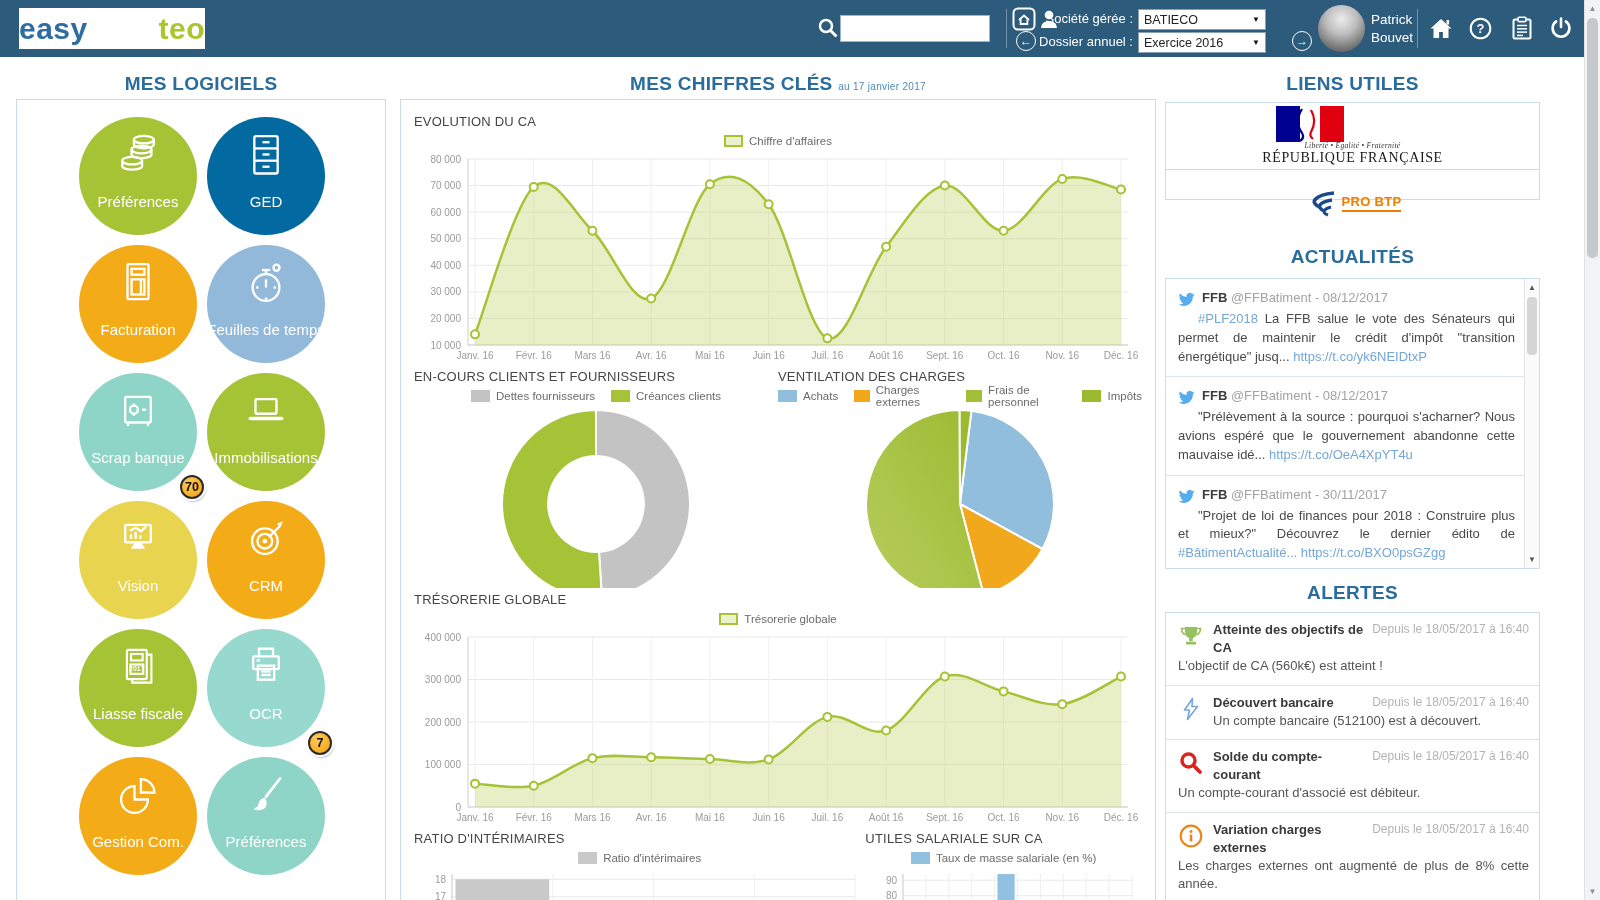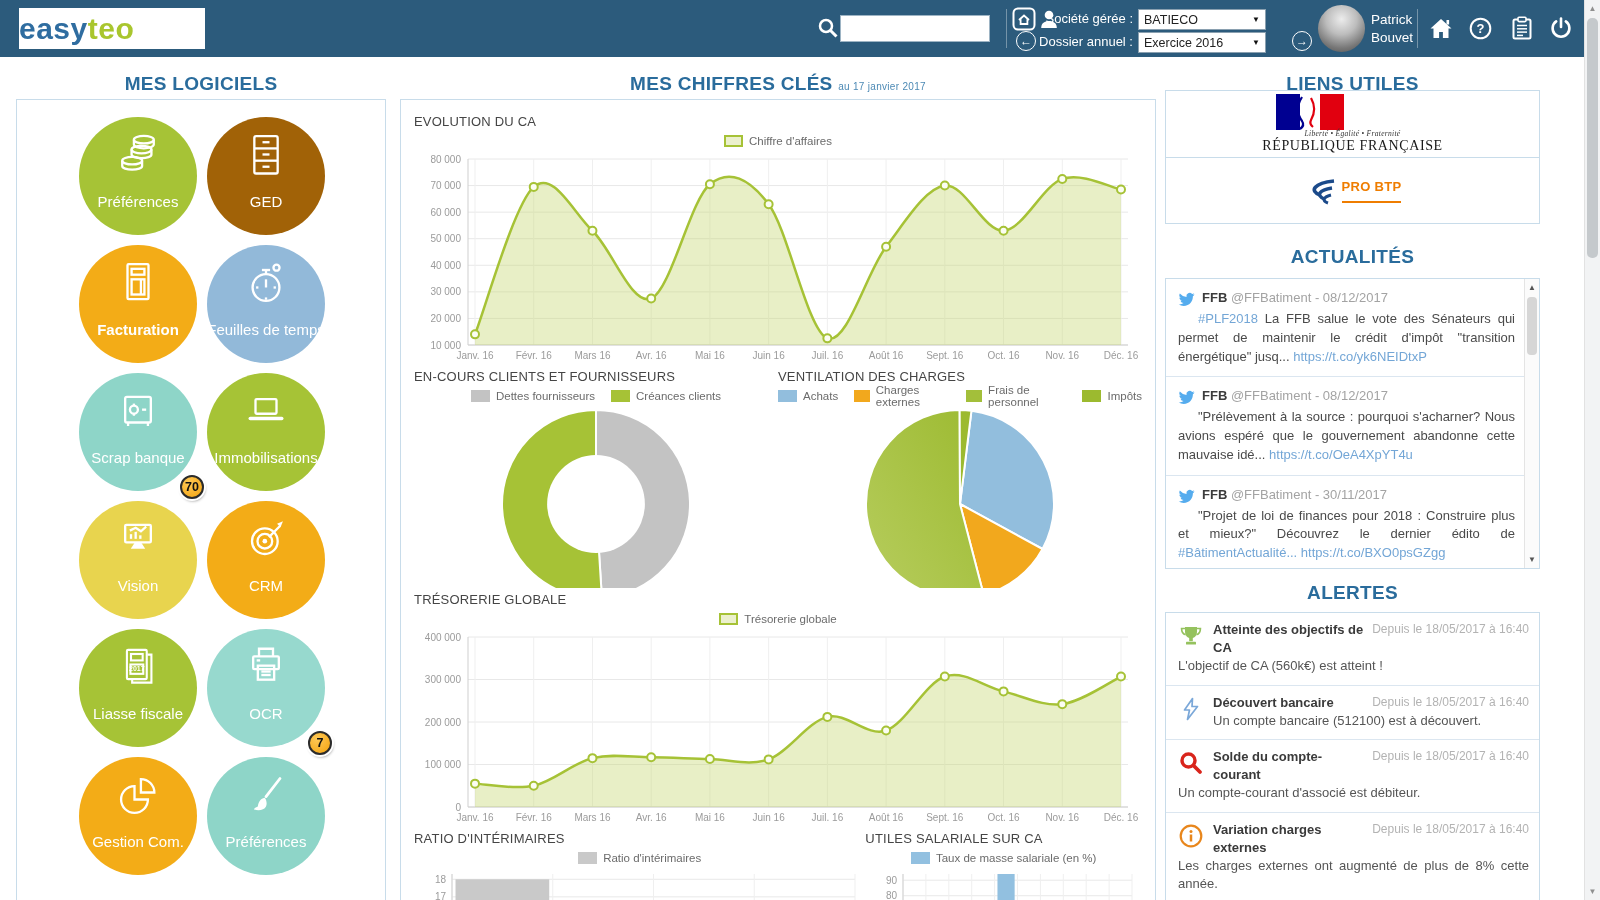--- a/index.html
+++ b/index.html
@@ -3,21 +3,21 @@
 <meta charset="utf-8">
 <style>
 *{margin:0;padding:0;box-sizing:border-box}
 html,body{width:1600px;height:900px;overflow:hidden;background:#fff;
   font-family:"Liberation Sans","DejaVu Sans",sans-serif;color:#444}
 .page{position:relative;width:1600px;height:900px;overflow:hidden;background:#fff}
 
 
 .header{position:absolute;left:0;top:0;width:1584px;height:57px;background:#2c5b7c;color:#fff}
 .logo-box{position:absolute;left:19px;top:8px;width:186px;height:41px;background:#fff;
-  display:flex;align-items:center;justify-content:flex-start;font-size:30px;font-weight:bold;letter-spacing:.5px}
+  display:flex;align-items:center;justify-content:space-between;font-size:30px;font-weight:bold;letter-spacing:.5px}
 .logo-easy{color:#2f6da0}.logo-teo{color:#a9c62e}
 .hsearch-icon{position:absolute;left:817px;top:17px}
 .hsearch{position:absolute;left:840px;top:15px;width:150px;height:27px;border:1px solid #9db4c4;background:#fff;font-size:13px;padding:0 6px;color:#333}
 .hdiv{position:absolute;top:9px;width:1px;height:39px;background:rgba(255,255,255,.35)}
 .hrow-icon{position:absolute}
 .hlabel{position:absolute;width:120px;text-align:right;font-size:13px;color:#fff}
 .hselect{position:absolute;width:128px;height:21px;background:#fff;border:1px solid #8aa0b0;color:#222;
   font-size:12.5px;display:flex;align-items:center;justify-content:space-between;padding:0 5px;cursor:pointer}
 .hselect .caret{font-size:8px;color:#111}
 .circle-arrow{position:absolute;width:20px;height:20px;border:1.5px solid #fff;border-radius:50%;
@@ -49,28 +49,28 @@
 .center-box{left:400px;top:99px;width:756px;height:1100px;padding:10px 13px}
 .chart-title{font-size:13px;color:#454545;letter-spacing:.2px;margin:4px 0 2px}
 .legend{display:flex;justify-content:center;align-items:center;gap:16px;height:20px;margin-bottom:2px}
 .lg-item{display:flex;align-items:center;gap:6px;font-size:11.5px;color:#6b6b6b}
 .lg-swatch{width:19px;height:12px;display:inline-block}
 .chart-host{width:100%}
 .chart-row{display:flex}
 .chart-row .cblock{min-width:0}
 
 
-.liens-box{left:1165px;top:90px;width:375px;height:134px}
+.liens-box{left:1165px;top:102px;width:375px;height:98px}
 .lien-cell{height:66px;display:flex;align-items:center;justify-content:center;cursor:pointer}
 .lien-cell + .lien-cell{border-top:1px solid #c8dcea}
 .rf-logo{text-align:center;line-height:1.15}
 .rf-motto{font-family:"Liberation Serif",serif;font-style:italic;font-size:7.5px;color:#333;letter-spacing:.3px}
 .rf-caption{font-family:"Liberation Serif",serif;font-size:14px;color:#1a1a1a;letter-spacing:.6px}
 .probtp{display:flex;align-items:center;gap:4px}
-.probtp-text{color:#ef7d00;font-weight:bold;font-size:13px;border-bottom:2px solid #ef7d00;padding-bottom:7px;letter-spacing:.3px}
+.probtp-text{color:#ef7d00;font-weight:bold;font-size:13px;border-bottom:2px solid #ef7d00;padding-bottom:1px;letter-spacing:.3px}
 
 .actu-box{left:1165px;top:278px;width:375px;height:291px;overflow:hidden}
 .tweet{padding:10px 24px 10px 12px;border-bottom:1px solid #dbe6f0;font-size:13px;color:#4a4a4a;line-height:1.45}
 .tweet-head{margin-bottom:2px}
 .tweet-bird{float:left;margin:2px 7px 0 0}
 .tweet-name{font-weight:bold;color:#3c3c3c}
 .tweet-meta{color:#a3a3a3}
 .tweet-body{text-indent:20px;text-align:justify}
 .tweet-body .link{color:#73a6d6;cursor:pointer;text-indent:0}
 .inner-scroll{position:absolute;right:0;top:0;bottom:0;width:15px;background:#fbfbfb;border-left:1px solid #e4e4e4}
@@ -190,34 +190,34 @@
               <ellipse cx="29" cy="10" rx="8.5" ry="3.2"></ellipse>
               <path d="M20.5 10 v4.2 c0 1.8 3.8 3.2 8.5 3.2 s8.5-1.4 8.5-3.2 v-4.2"></path>
               <ellipse cx="27" cy="18.5" rx="8.5" ry="3.2"></ellipse>
               <path d="M18.5 18.5 v4.2 c0 1.8 3.8 3.2 8.5 3.2 s8.5-1.4 8.5-3.2 v-4.2"></path>
               <ellipse cx="19" cy="28" rx="8.5" ry="3.2"></ellipse>
               <path d="M10.5 28 v4.5 c0 1.8 3.8 3.2 8.5 3.2 s8.5-1.4 8.5-3.2 V28"></path>
             </svg>
           </span>
           <span class="app-label">Préférences</span>
         </div>
-        <div class="app-circle" style="background: #a16207;">
+        <div class="app-circle" style="background: #0369a1;">
           <span class="app-icon">
             <svg viewBox="0 0 48 48" fill="none" stroke="#fff" stroke-width="2">
               <rect x="14" y="7" width="20" height="32" rx="1.5"></rect>
               <line x1="14" y1="17.5" x2="34" y2="17.5"></line>
               <line x1="14" y1="28" x2="34" y2="28"></line>
               <line x1="21" y1="12.2" x2="27" y2="12.2"></line>
               <line x1="21" y1="22.7" x2="27" y2="22.7"></line>
               <line x1="21" y1="33.2" x2="27" y2="33.2"></line>
             </svg>
           </span>
           <span class="app-label">GED</span>
         </div>
-        <div class="app-circle" style="background: rgb(243, 172, 23); font-weight: bold;">
+        <div class="app-circle" style="background: rgb(243, 172, 23);">
           <span class="app-icon">
             <svg viewBox="0 0 48 48" fill="none" stroke="#fff" stroke-width="2">
               <rect x="15" y="7" width="18" height="30" rx="1"></rect>
               <rect x="18.5" y="11" width="11" height="5"></rect>
               <rect x="18.5" y="20" width="11" height="13"></rect>
               <line x1="26.5" y1="20" x2="26.5" y2="33"></line>
             </svg>
           </span>
           <span class="app-label">Facturation</span>
         </div>

